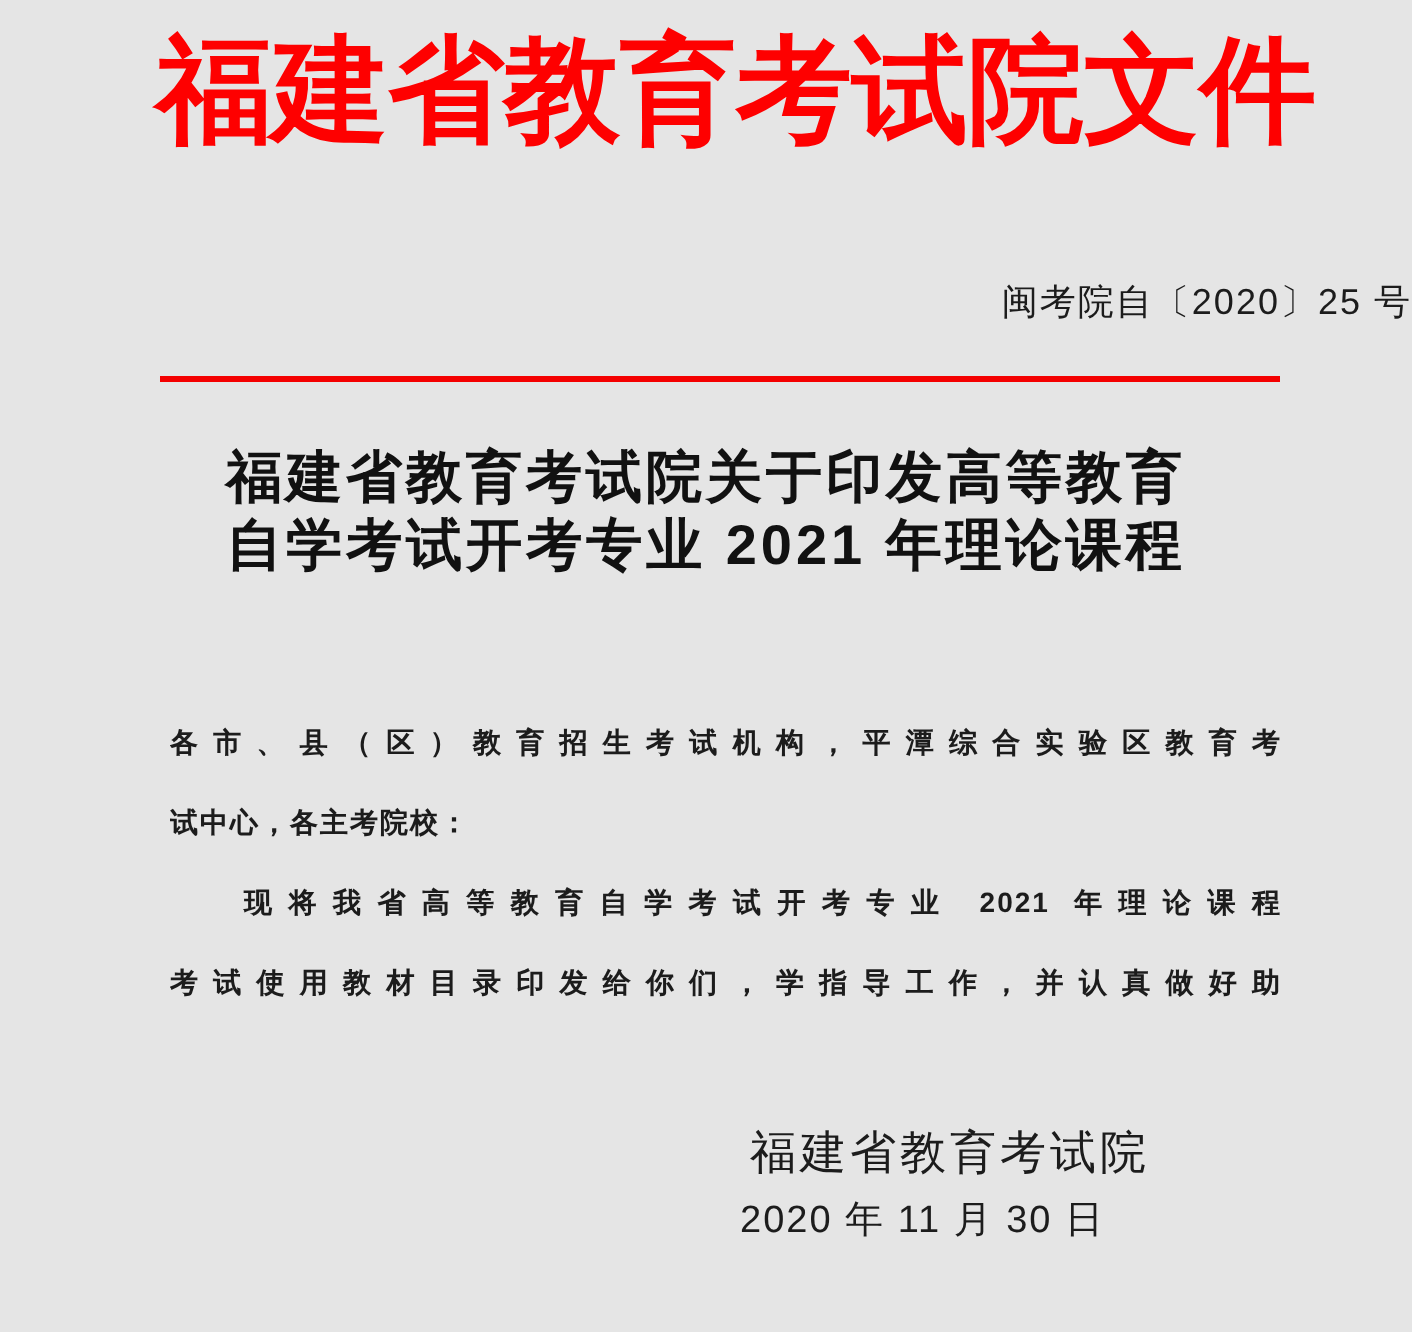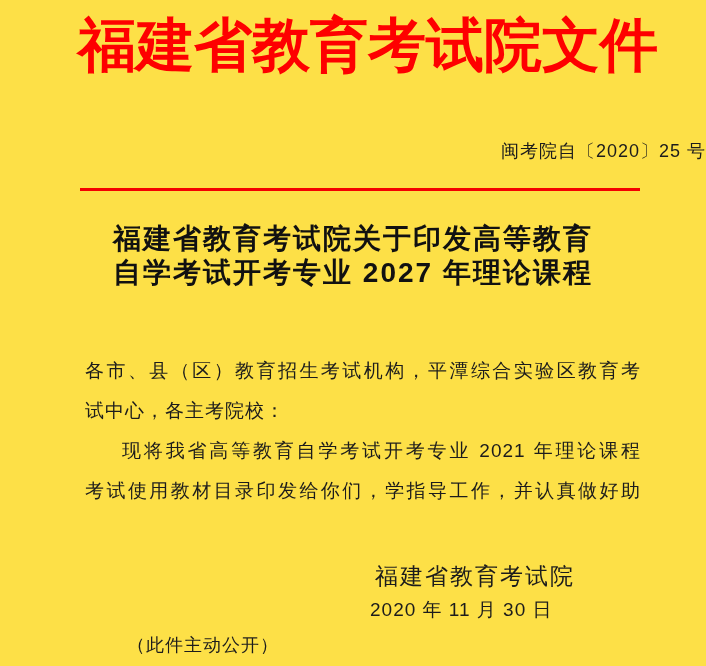--- a/index.html
+++ b/index.html
@@ -4,21 +4,21 @@
 <style>
   html, body {
     margin: 0;
     padding: 0;
     background: #ffffff;
   }
   .page {
     position: relative;
     width: 706px;
     height: 666px;
-    background: #fde047;
+    background: #e5e5e5;
     overflow: hidden;
     font-family: "Liberation Sans", "DejaVu Sans", sans-serif;
     color: #1c1c1c;
   }
   
   .masthead {
     position: absolute;
     top: 12px;
     left: 15px;
     width: 100%;
@@ -62,22 +62,22 @@
     line-height: 34px;
     letter-spacing: 2px;
     color: #111111;
   }
   
   .body-block {
     position: absolute;
     top: 351px;
     left: 85px;
     width: 556px;
-    font-size: 19px;
-    font-weight: 400;
+    font-size: 14px;
+    font-weight: 700;
     line-height: 40px;
     letter-spacing: 1px;
     color: #1c1c1c;
   }
   .line {
     height: 40px;
     overflow: hidden;
   }
   .stretch {
     text-align: justify;
@@ -119,29 +119,28 @@
 <div class="page">
 
   <div class="masthead">福建省教育考试院文件</div>
 
   <div class="doc-number">闽考院自〔2020〕25 号</div>
 
   <div class="red-line"></div>
 
   <div class="doc-title">
     <div>福建省教育考试院关于印发高等教育</div>
-    <div>自学考试开考专业 2027 年理论课程</div>
+    <div>自学考试开考专业 2021 年理论课程</div>
   </div>
 
   <div class="body-block">
     <div class="line stretch">各市、县（区）教育招生考试机构，平潭综合实验区教育考</div>
     <div class="line">试中心，各主考院校：</div>
     <div class="line stretch indent">现将我省高等教育自学考试开考专业 2021 年理论课程</div>
     <div class="line stretch">考试使用教材目录印发给你们，学指导工作，并认真做好助</div>
   </div>
 
   <div class="sign-issuer">福建省教育考试院</div>
 
   <div class="sign-date">2020 年 11 月 30 日</div>
 
-  <div class="public-note">（此件主动公开）</div>
 
 </div>
 
 </body></html>

